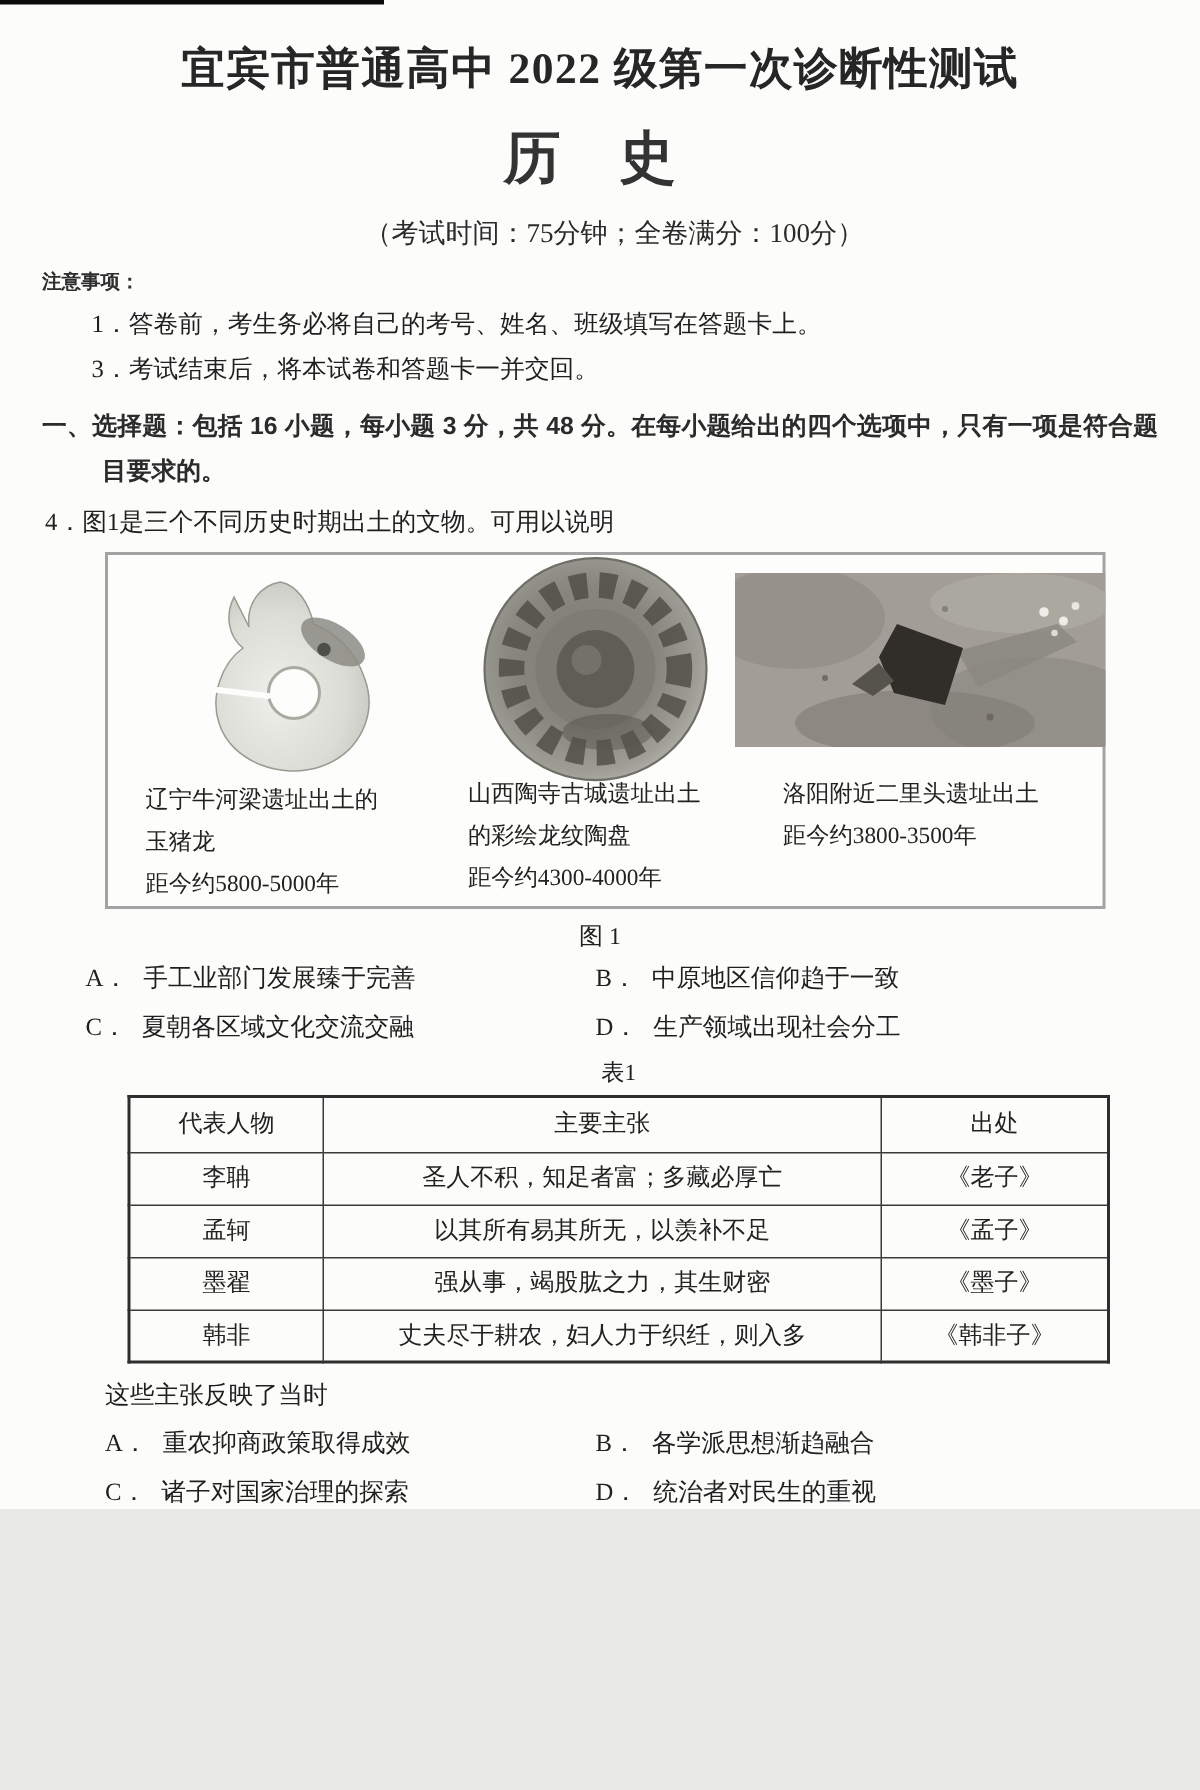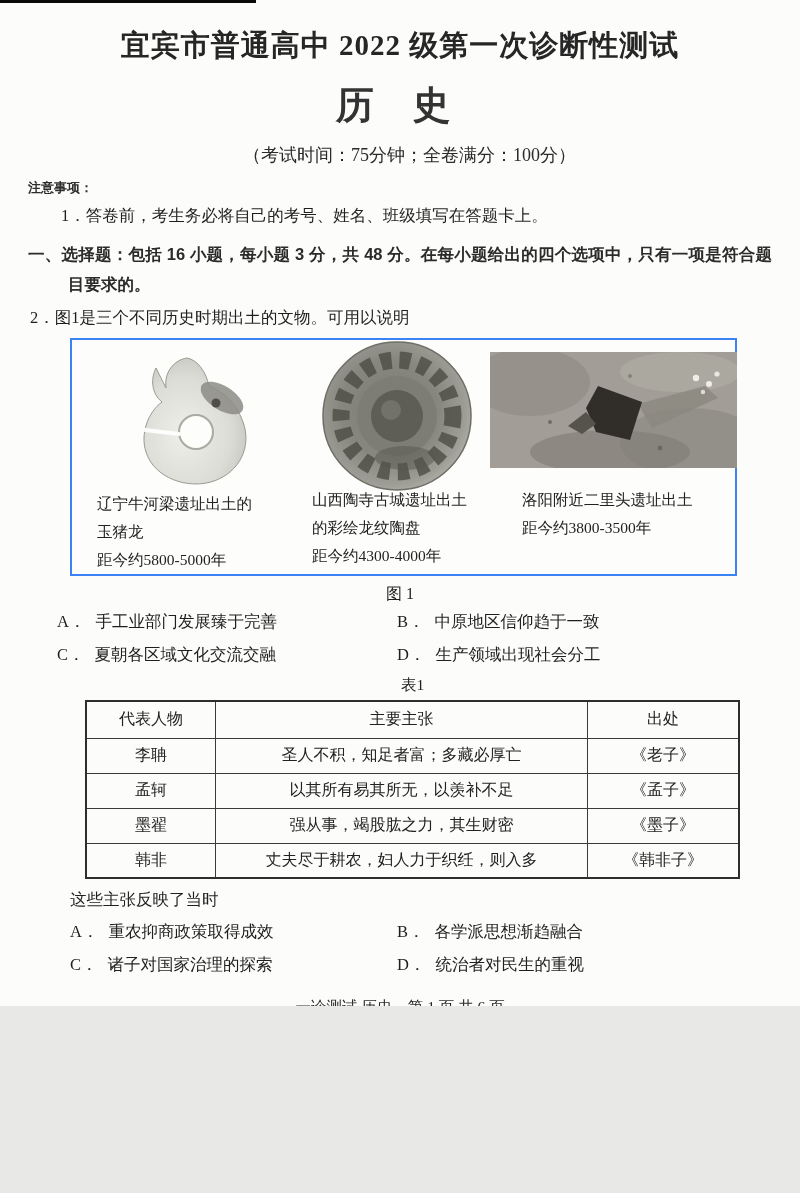--- a/index.html
+++ b/index.html
@@ -61,21 +61,21 @@
     line-height: 30px;
     color: #2b2b2b;
     text-align: justify;
   }
   .q-stem { margin: 4px 28px 0 30px; font-size: 16.5px; line-height: 30px; }
   .figure-box {
     position: relative;
     margin: 5px 0 0 70px;
     width: 667px;
     height: 238px;
-    border: 2px solid #3b82f6;
+    border: 2px solid #a3a3a3;
     background: #fdfdfb;
   }
   .artifact-img { position: absolute; }
   .artifact-caption { position: absolute; font-size: 15.5px; line-height: 28px; color: #222; }
   .figure-caption { margin-top: 8px; text-align: center; font-size: 16px; }
   .options { margin-left: 57px; font-size: 16.5px; }
   .options.q2-options { margin-left: 70px; }
   .option-row { display: flex; line-height: 33px; }
   .option { display: flex; }
   .option-left { width: 340px; }
@@ -107,25 +107,26 @@
 <div class="page">
   <div class="scanline-top"></div>
 
   <div class="exam-title">宜宾市普通高中 2022 级第一次诊断性测试</div>
   <div class="subject-title">历 史</div>
   <div class="exam-info">（考试时间：75分钟；全卷满分：100分）</div>
 
   <div class="notices">
     <div class="notices-heading">注意事项：</div>
     <div class="notice-item">1．答卷前，考生务必将自己的考号、姓名、班级填写在答题卡上。</div>
+    <div class="notice-item">3．考试结束后，将本试卷和答题卡一并交回。</div>
   </div>
 
   <div class="section-heading">一、选择题：包括 16 小题，每小题 3 分，共 48 分。在每小题给出的四个选项中，只有一项是符合题目要求的。</div>
 
-  <div class="q-stem">2．图1是三个不同历史时期出土的文物。可用以说明</div>
+  <div class="q-stem">4．图1是三个不同历史时期出土的文物。可用以说明</div>
 
   <div class="figure-box">
 
     <svg class="artifact-img" style="left:40px; top:6px;" width="170" height="150" viewBox="0 0 170 150">
       <defs>
         <radialGradient id="jade" cx="40%" cy="60%" r="75%">
           <stop offset="0%" stop-color="#efefeb"></stop>
           <stop offset="60%" stop-color="#dcdcd6"></stop>
           <stop offset="100%" stop-color="#bdbdb6"></stop>
         </radialGradient>

